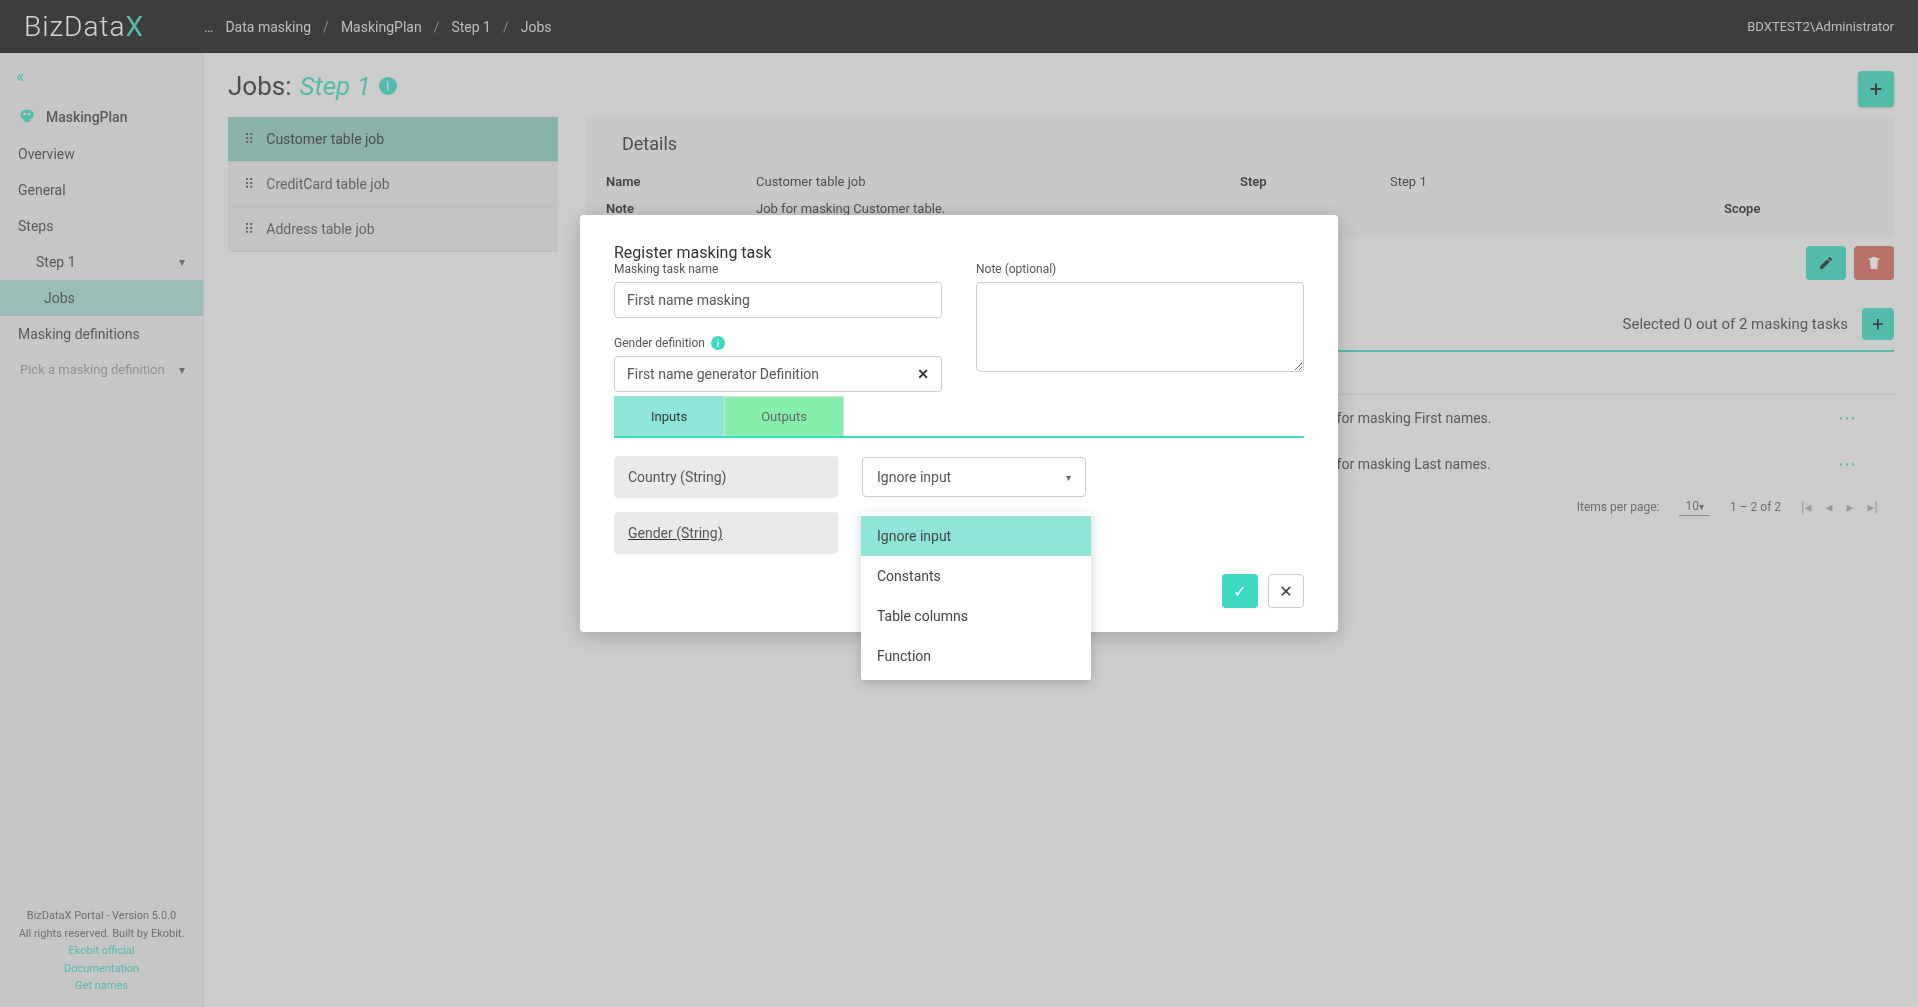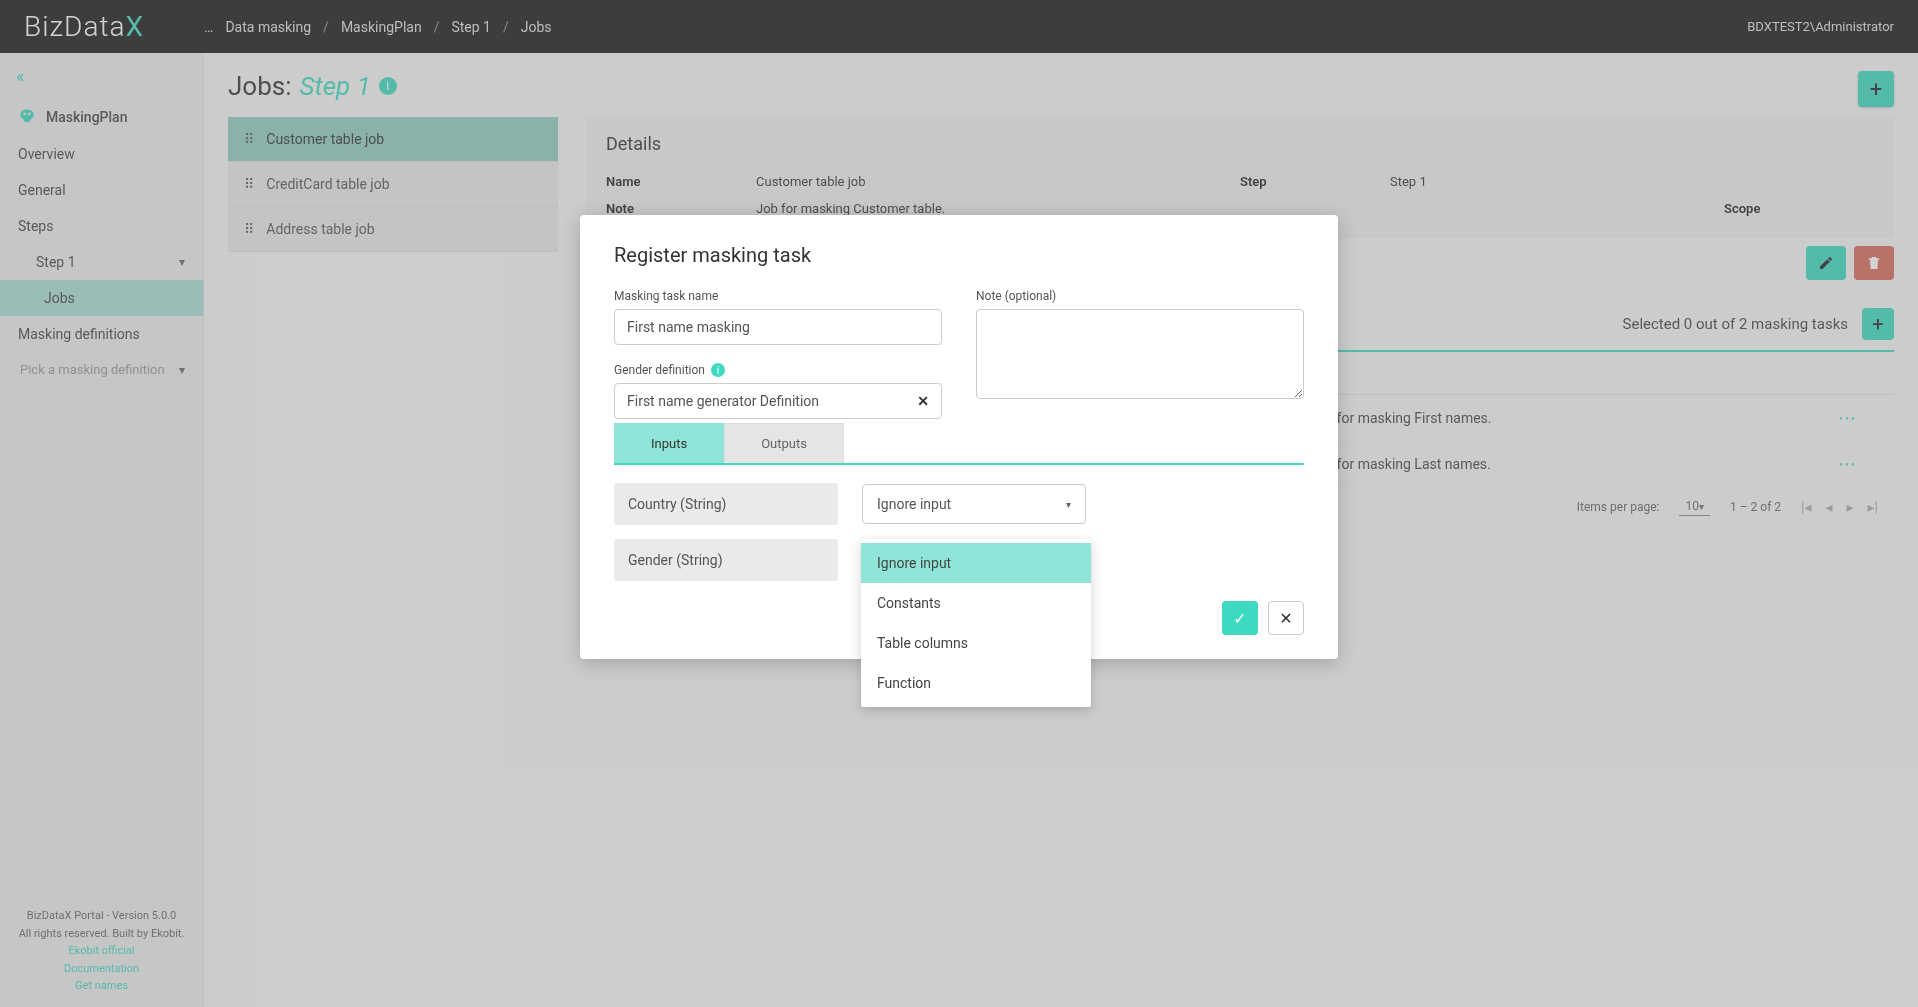--- a/index.html
+++ b/index.html
@@ -38,21 +38,21 @@
 .add-fab { position: absolute; top: 18px; right: 24px; width: 36px; height: 36px; background: #3dd9c1; border-radius: 4px; display: flex; align-items: center; justify-content: center; font-size: 22px; color: #222; cursor: pointer; box-shadow: 0 1px 3px rgba(0,0,0,.2); }
 
 .cols { display: flex; gap: 28px; }
 .joblist { width: 330px; }
 .job-item { padding: 14px 16px; background: #e8e8e8; border-bottom: 1px solid #ddd; display: flex; align-items: center; gap: 14px; cursor: pointer; color: #555; }
 .job-item.sel { background: #8fccc2; color: #333; }
 .grip { font-size: 14px; color: #555; letter-spacing: -2px; }
 
 .details { flex: 1; }
 .panel { background: #eee; border-radius: 2px; padding: 16px 20px; margin-bottom: 8px; }
-.panel h3 { font-size: 18px; font-weight: 400; color: #333; margin-bottom: 14px; }
+.panel h3 { font-size: 18px; font-weight: 400; color: #333; margin-bottom: 14px; margin-left: 16px; }
 .detail-row { display: flex; }
 .detail-cell { flex: 1; padding: 6px 0; font-size: 13px; }
 .detail-cell.lbl { flex: 0 0 150px; font-weight: 600; color: #222; }
 .actions-bar { display: flex; justify-content: flex-end; gap: 8px; margin-bottom: 18px; }
 .btn-sq { width: 40px; height: 34px; border-radius: 4px; display: flex; align-items: center; justify-content: center; cursor: pointer; font-size: 15px; }
 .btn-edit { background: #3dd9c1; color: #222; }
 .btn-del { background: #d66b5a; color: #fff; }
 
 .tasks-hdr { display: flex; align-items: center; justify-content: flex-end; gap: 14px; padding: 10px 0; color: #444; font-size: 15px; border-bottom: 2px solid #3dd9c1; }
 .tasks-hdr .add { width: 32px; height: 32px; background: #3dd9c1; border-radius: 4px; display: flex; align-items: center; justify-content: center; font-size: 20px; color: #222; cursor: pointer; }
@@ -68,33 +68,33 @@
 .table-row .c4 { width: 40px; color: #3dd9c1; font-size: 18px; cursor: pointer; }
 .checkbox { width: 16px; height: 16px; border: 2px solid #888; border-radius: 2px; display: inline-block; }
 .pager { display: flex; align-items: center; justify-content: flex-end; gap: 20px; padding: 10px 16px; font-size: 12px; color: #666; }
 .pager-sel { border-bottom: 1px solid #888; padding: 2px 6px; display: flex; align-items: center; }
 .pager-nav { display: flex; gap: 14px; color: #aaa; font-size: 14px; }
 .pager-nav span { cursor: pointer; }
 
 
 .overlay { position: absolute; inset: 0; background: rgba(130,130,130,.35); display: flex; align-items: flex-start; justify-content: center; padding-top: 215px; }
 .modal { width: 758px; background: #fff; border-radius: 4px; box-shadow: 0 4px 20px rgba(0,0,0,.2); padding: 28px 34px 24px; position: relative; }
-.modal h2 { font-size: 20px; font-weight: 400; color: #333; margin-bottom: 22px; }
+.modal h2 { font-size: 16px; font-weight: 400; color: #333; }
 .form-row { display: flex; gap: 34px; }
 .form-col { flex: 1; }
 .flabel { font-size: 12px; color: #555; margin-bottom: 6px; display: flex; align-items: center; gap: 6px; }
 .flabel .info { width: 14px; height: 14px; border-radius: 50%; background: #3dd9c1; color: #fff; font-size: 10px; display: inline-flex; align-items: center; justify-content: center; }
 .finput { width: 100%; border: 1px solid #ccc; border-radius: 4px; padding: 9px 12px; font-size: 14px; color: #555; background: #fff; }
 .finput.combo { display: flex; align-items: center; justify-content: space-between; }
 .finput.combo .clear { font-size: 14px; color: #333; cursor: pointer; font-weight: 700; }
 .ftextarea { min-height: 90px; }
 .spacer { height: 18px; }
 
 .tabs { display: flex; border-bottom: 2px solid #3dd9c1; margin-top: 4px; }
-.tab { padding: 12px 36px; font-size: 13px; color: #666; cursor: pointer; border: 1px solid #ddd; border-bottom: none; background: #e5e5e5; }
+.tab { padding: 12px 36px; font-size: 13px; color: #666; cursor: pointer; border: 1px solid #ddd; border-bottom: none; background: #86efac; }
 .tab.active { background: #8fe6d8; color: #333; border-color: #8fe6d8; }
 
 .inputs-grid { margin-top: 18px; }
 .input-row { display: flex; gap: 24px; margin-bottom: 14px; align-items: center; }
 .input-chip { flex: 0 0 224px; background: #e8eaec; border-radius: 4px; padding: 13px 14px; color: #555; font-size: 14px; }
 .input-select { flex: 0 0 224px; border: 1px solid #ccc; border-radius: 4px; padding: 11px 14px; display: flex; align-items: center; justify-content: space-between; color: #555; cursor: pointer; background: #fff; }
 .caret { font-size: 10px; color: #666; }
 
 .modal-actions { display: flex; justify-content: flex-end; gap: 10px; margin-top: 20px; }
 .btn { width: 36px; height: 34px; border-radius: 4px; display: flex; align-items: center; justify-content: center; cursor: pointer; font-size: 16px; }
@@ -292,21 +292,21 @@
     </div>
 
     <div class="inputs-grid">
       <div class="input-row">
         <div class="input-chip">Country (String)</div>
         <div class="input-select">
           <span>Ignore input</span>
           <span class="caret">▾</span>
         </div>
       </div>
-      <div class="input-row" style="position:relative;">
+      <div class="input-row" style="position:relative;text-decoration:underline;">
         <div class="input-chip">Gender (String)</div>
         <div class="input-select">
           <span>Ignore input</span>
           <span class="caret">▾</span>
         </div>
         <div class="dropdown" style="left:247px; top:0;">
           <div class="opt sel">Ignore input</div>
           <div class="opt">Constants</div>
           <div class="opt">Table columns</div>
           <div class="opt">Function</div>

